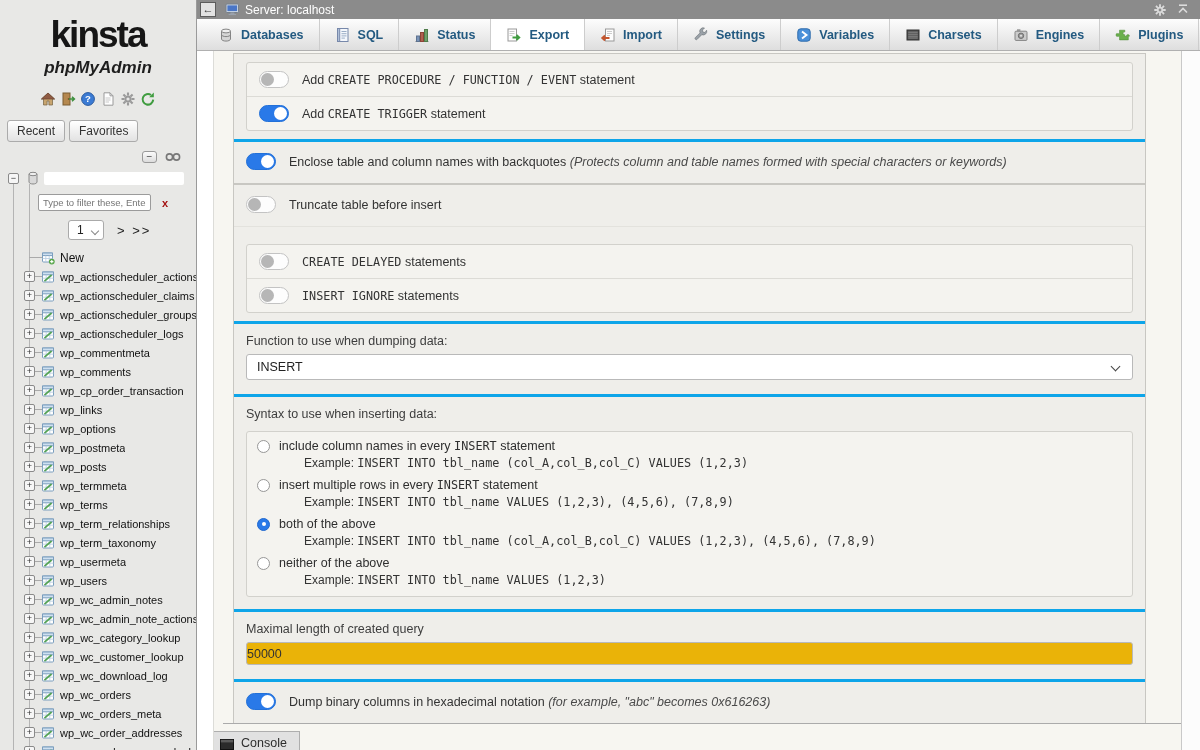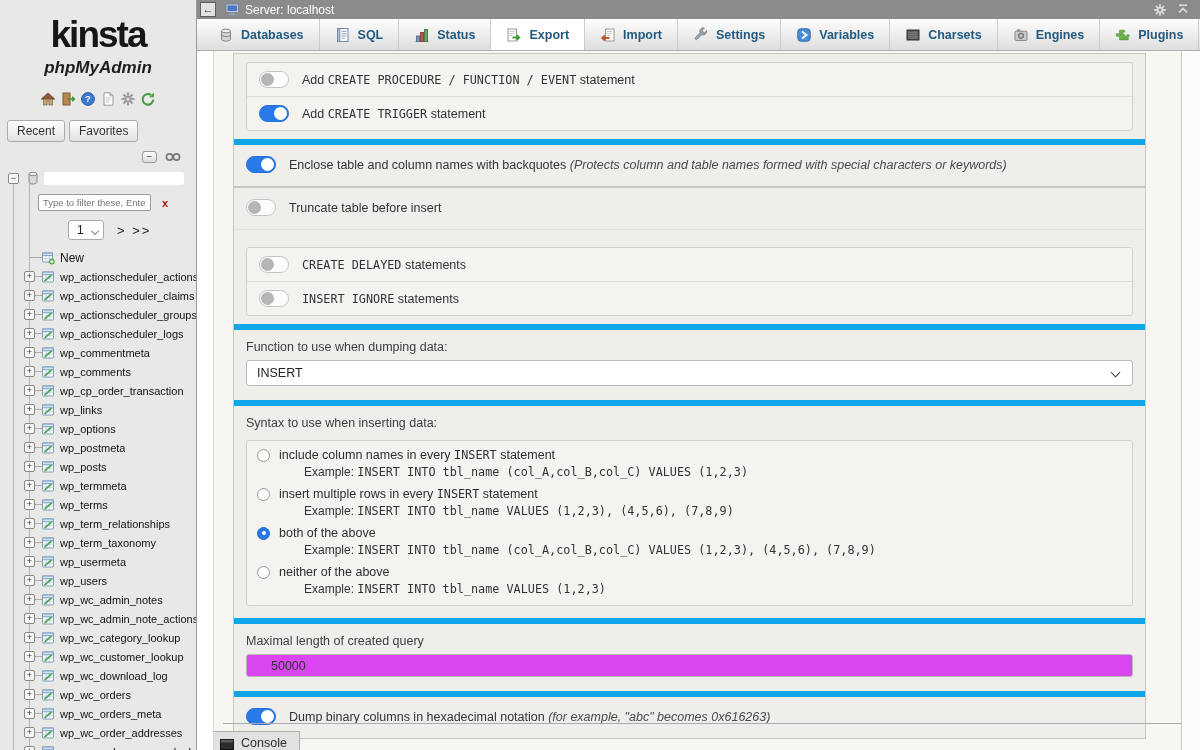--- a/index.html
+++ b/index.html
@@ -82,31 +82,31 @@
   .content { position:absolute; left:16px; right:0; top:51px; bottom:0; background:#f7f6f1;
     border-left:1px solid #dcdcd8; overflow:hidden; }
   .vscroll { position:absolute; right:0; top:0; bottom:0; width:19px; background:#fcfcfc; border-left:1px solid #c9c9c9; }
   .page { margin:0 42px 0 9px; padding-top:2px; }
 
   fieldset.fs { background:#efeeea; border:1px solid #c8c7c2; border-radius:0; margin:0 12px 0 10px; padding:0; }
   .fs1 { border-top:none; border-top-left-radius:0; border-top-right-radius:0; padding-top:3px; }
   .inner-box { margin:8px 12px; background:#f4f3ef; border:1px solid #d2d1cc; border-radius:3px; }
   .opt-row { display:flex; align-items:center; gap:13px; padding:8px 12px; font-size:12.5px; color:#333; }
   .opt-row.sep { border-top:1px solid #dcdbd6; }
-  .sec { border-top:6px solid #0ea5e9; padding:2px 0 4px; }
+  .sec { border-top:3px solid #0ea5e9; padding:2px 0 4px; }
   .sec.nt { border-top:none; }
   .sec .opt-row { padding:9px 12px; }
   .spacer-band { height:8px; border-top:1px solid #e3e2dd; }
   .section-heading { font-size:15.5px; font-weight:normal; color:#454545; margin:17px 0 9px 11px; }
   .field-label { font-size:12.5px; color:#3d3d3d; margin:8px 12px 4px; }
   .select { height:26px; margin:6px 12px 10px; background:#fff; border:1px solid #b9b9b9; border-radius:3px;
     display:flex; align-items:center; padding:0 10px; font-size:12.5px; color:#222; position:relative; }
   .select .chev { right:13px; top:8px; border-color:#444; width:7px; height:7px; }
   .text-input { display:block; width:calc(100% - 24px); margin:6px 12px 10px; height:23px; border:1px solid #b9b9b9;
-    border-radius:3px; padding:0 24px; font-family:inherit; font-size:12.5px; color:#333; background:#d946ef; }
+    border-radius:3px; padding:0 0; font-family:inherit; font-size:12.5px; color:#333; background:#eab308; }
   .radio-opt { padding:3px 10px 2px; }
   .radio-line { display:flex; align-items:center; gap:9px; font-size:12.5px; color:#2e2e2e; }
   .radio { flex:none; width:13px; height:13px; border-radius:50%; background:#fff; border:1px solid #979797; position:relative; }
   .radio.sel { background:#2979e8; border-color:#2269cf; }
   .radio.sel::after { content:''; position:absolute; left:3.5px; top:3.5px; width:4px; height:4px; border-radius:50%; background:#fff; }
   .ex-line { margin:3px 0 3px 47px; font-size:12px; color:#333; }
 
   .toggle { flex:none; width:30px; height:17px; border-radius:9px; background:#fdfdfd; border:1px solid #c3c3c3; position:relative; }
   .toggle .knob { position:absolute; left:1px; top:1px; width:13px; height:13px; border-radius:50%; background:#b6b6b6; }
   .toggle.on { background:#2979e8; border-color:#2270d8; }

